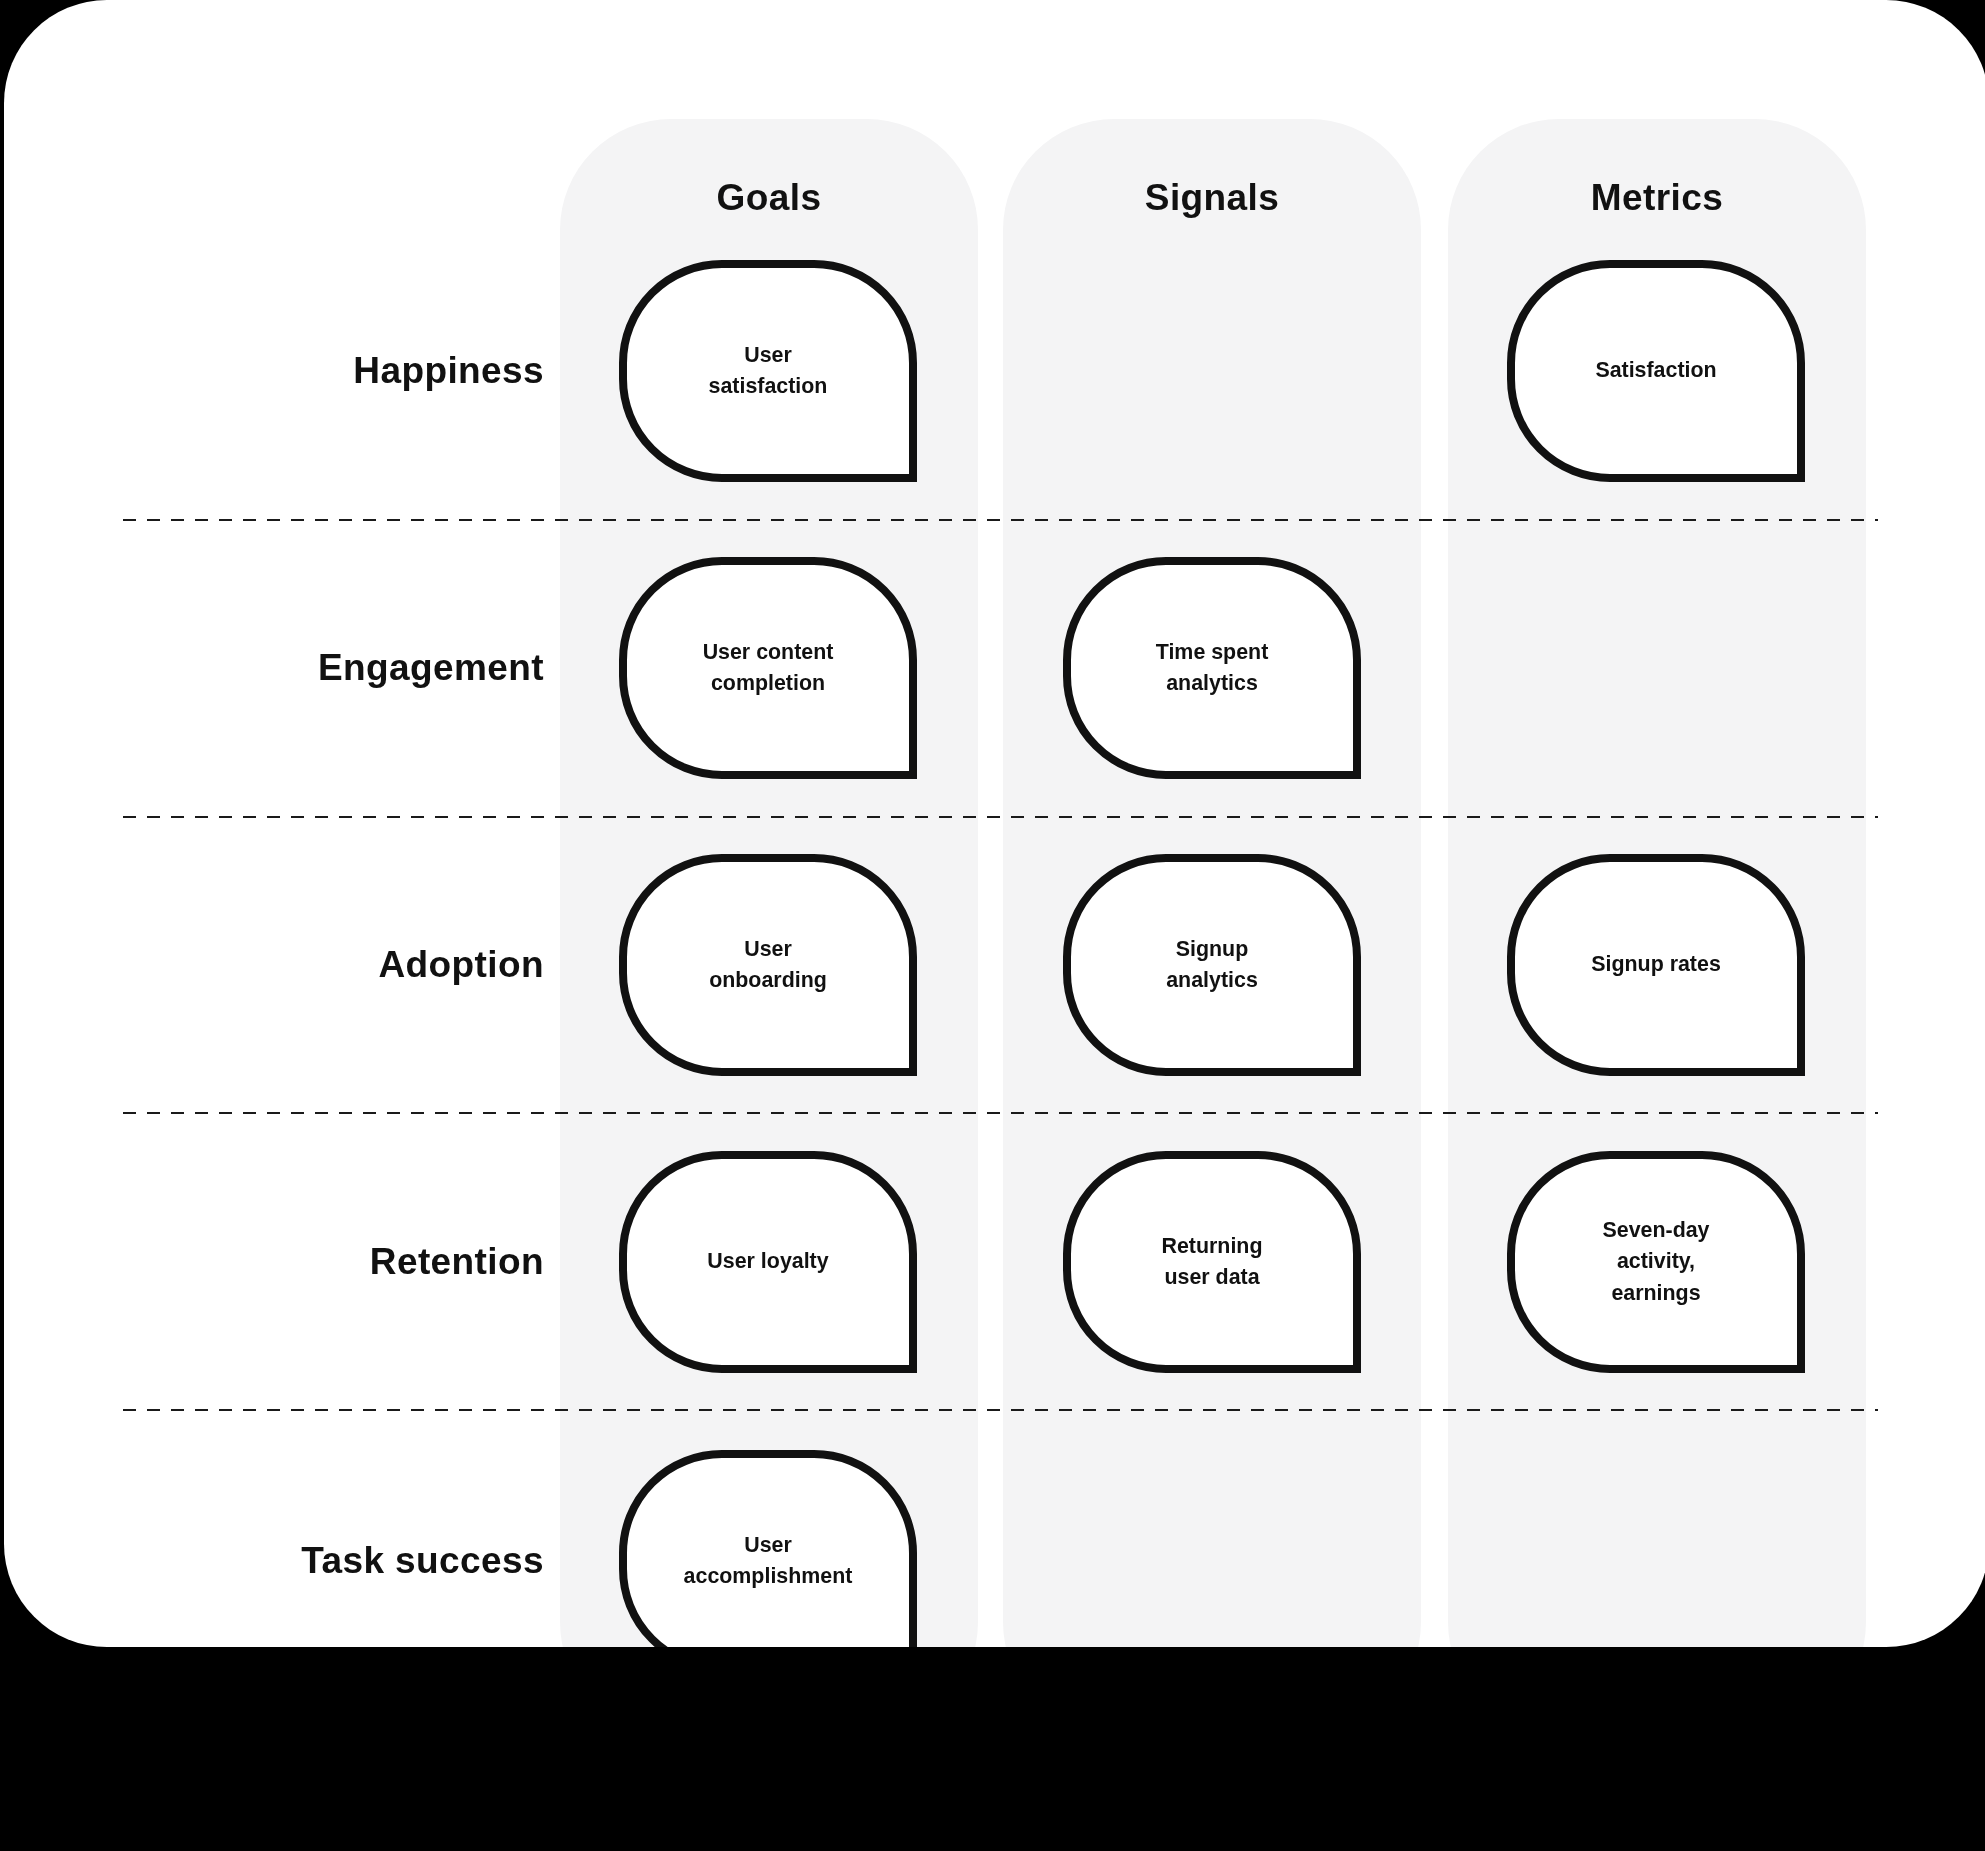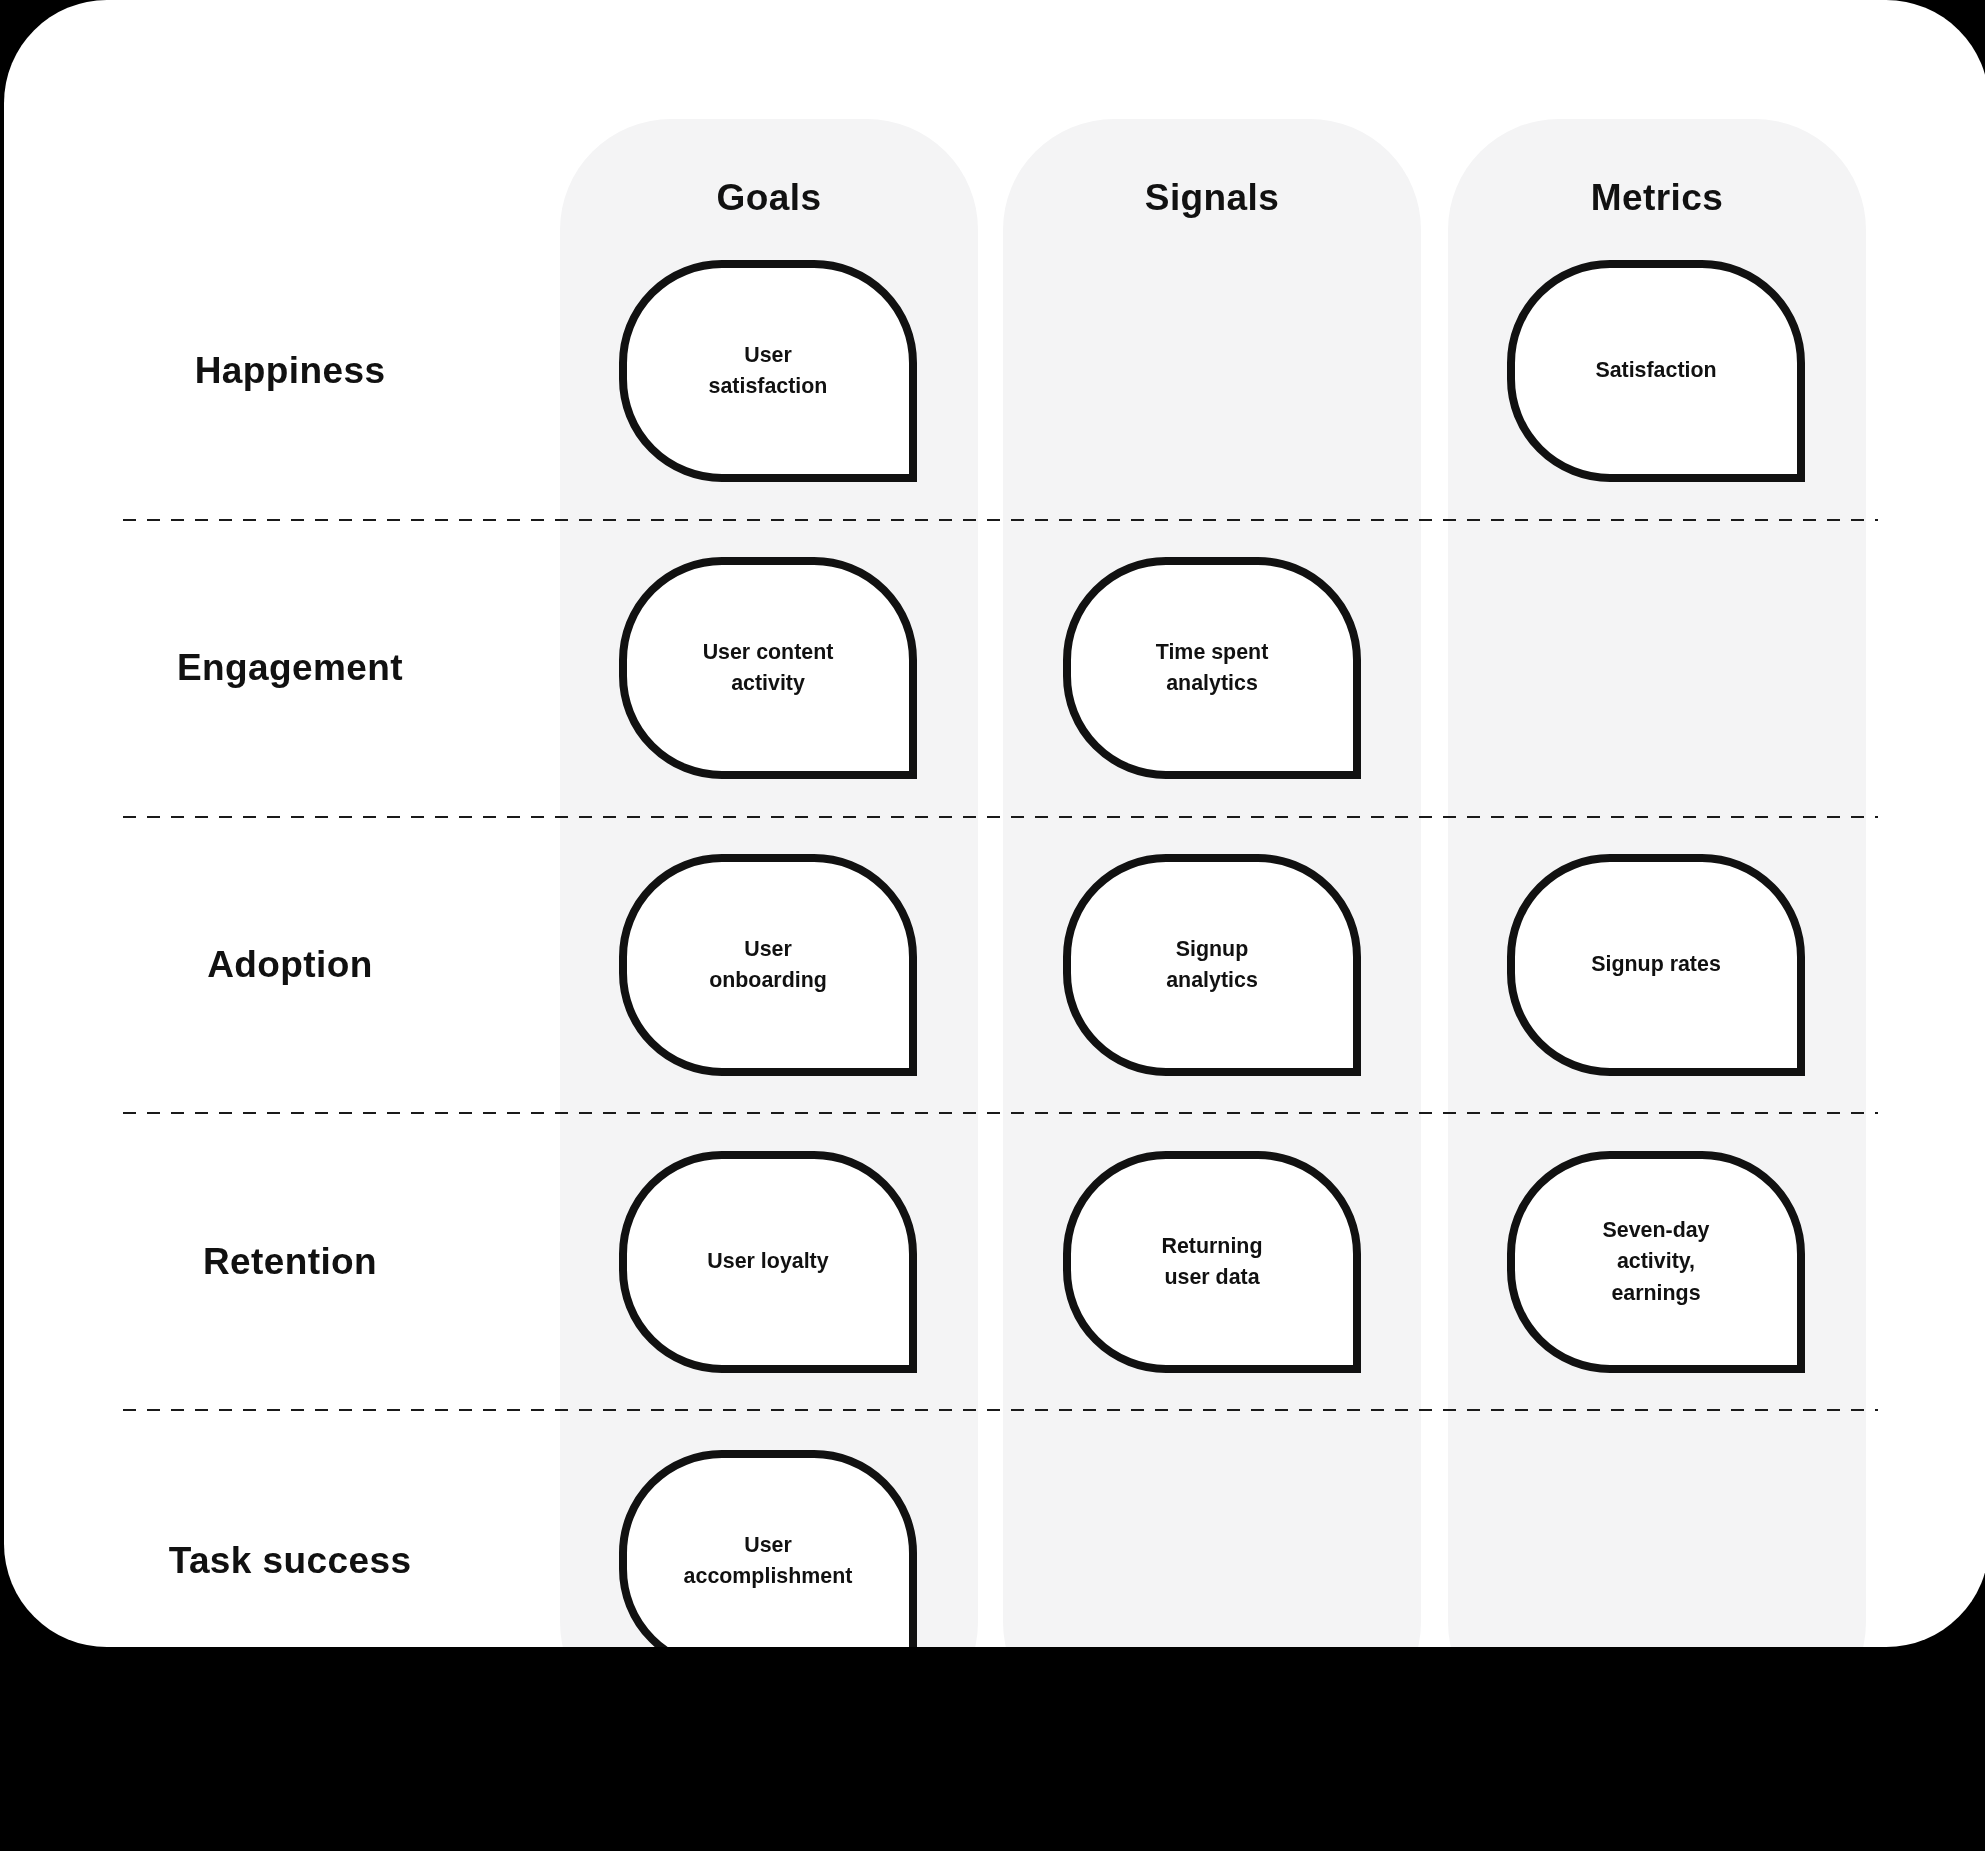--- a/index.html
+++ b/index.html
@@ -36,21 +36,21 @@
     text-align:center;
     font-size:37px;
     font-weight:800;
     letter-spacing:0.4px;
     color:var(--ink);
     line-height:1;
   }
   .row-label{
     position:absolute;
     left:32px;width:508px;height:44px;
-    text-align:center;
+    text-align:right;
     line-height:44px;
     font-size:37px;
     font-weight:800;
     letter-spacing:0.4px;
     color:var(--ink);
   }
   .bubble{
     position:absolute;
     width:298px;height:222px;
     background:#ffffff;
@@ -106,21 +106,21 @@
     <div class="bubble" style="left:615px;top:260px">
       <span class="bubble-text">User
 satisfaction</span>
     </div>
     <div class="bubble" style="left:1503px;top:260px">
       <span class="bubble-text">Satisfaction</span>
     </div>
 
     <div class="bubble" style="left:615px;top:557px">
       <span class="bubble-text">User content
-activity</span>
+completion</span>
     </div>
     <div class="bubble" style="left:1059px;top:557px">
       <span class="bubble-text">Time spent
 analytics</span>
     </div>
 
     <div class="bubble" style="left:615px;top:854px">
       <span class="bubble-text">User
 onboarding</span>
     </div>

